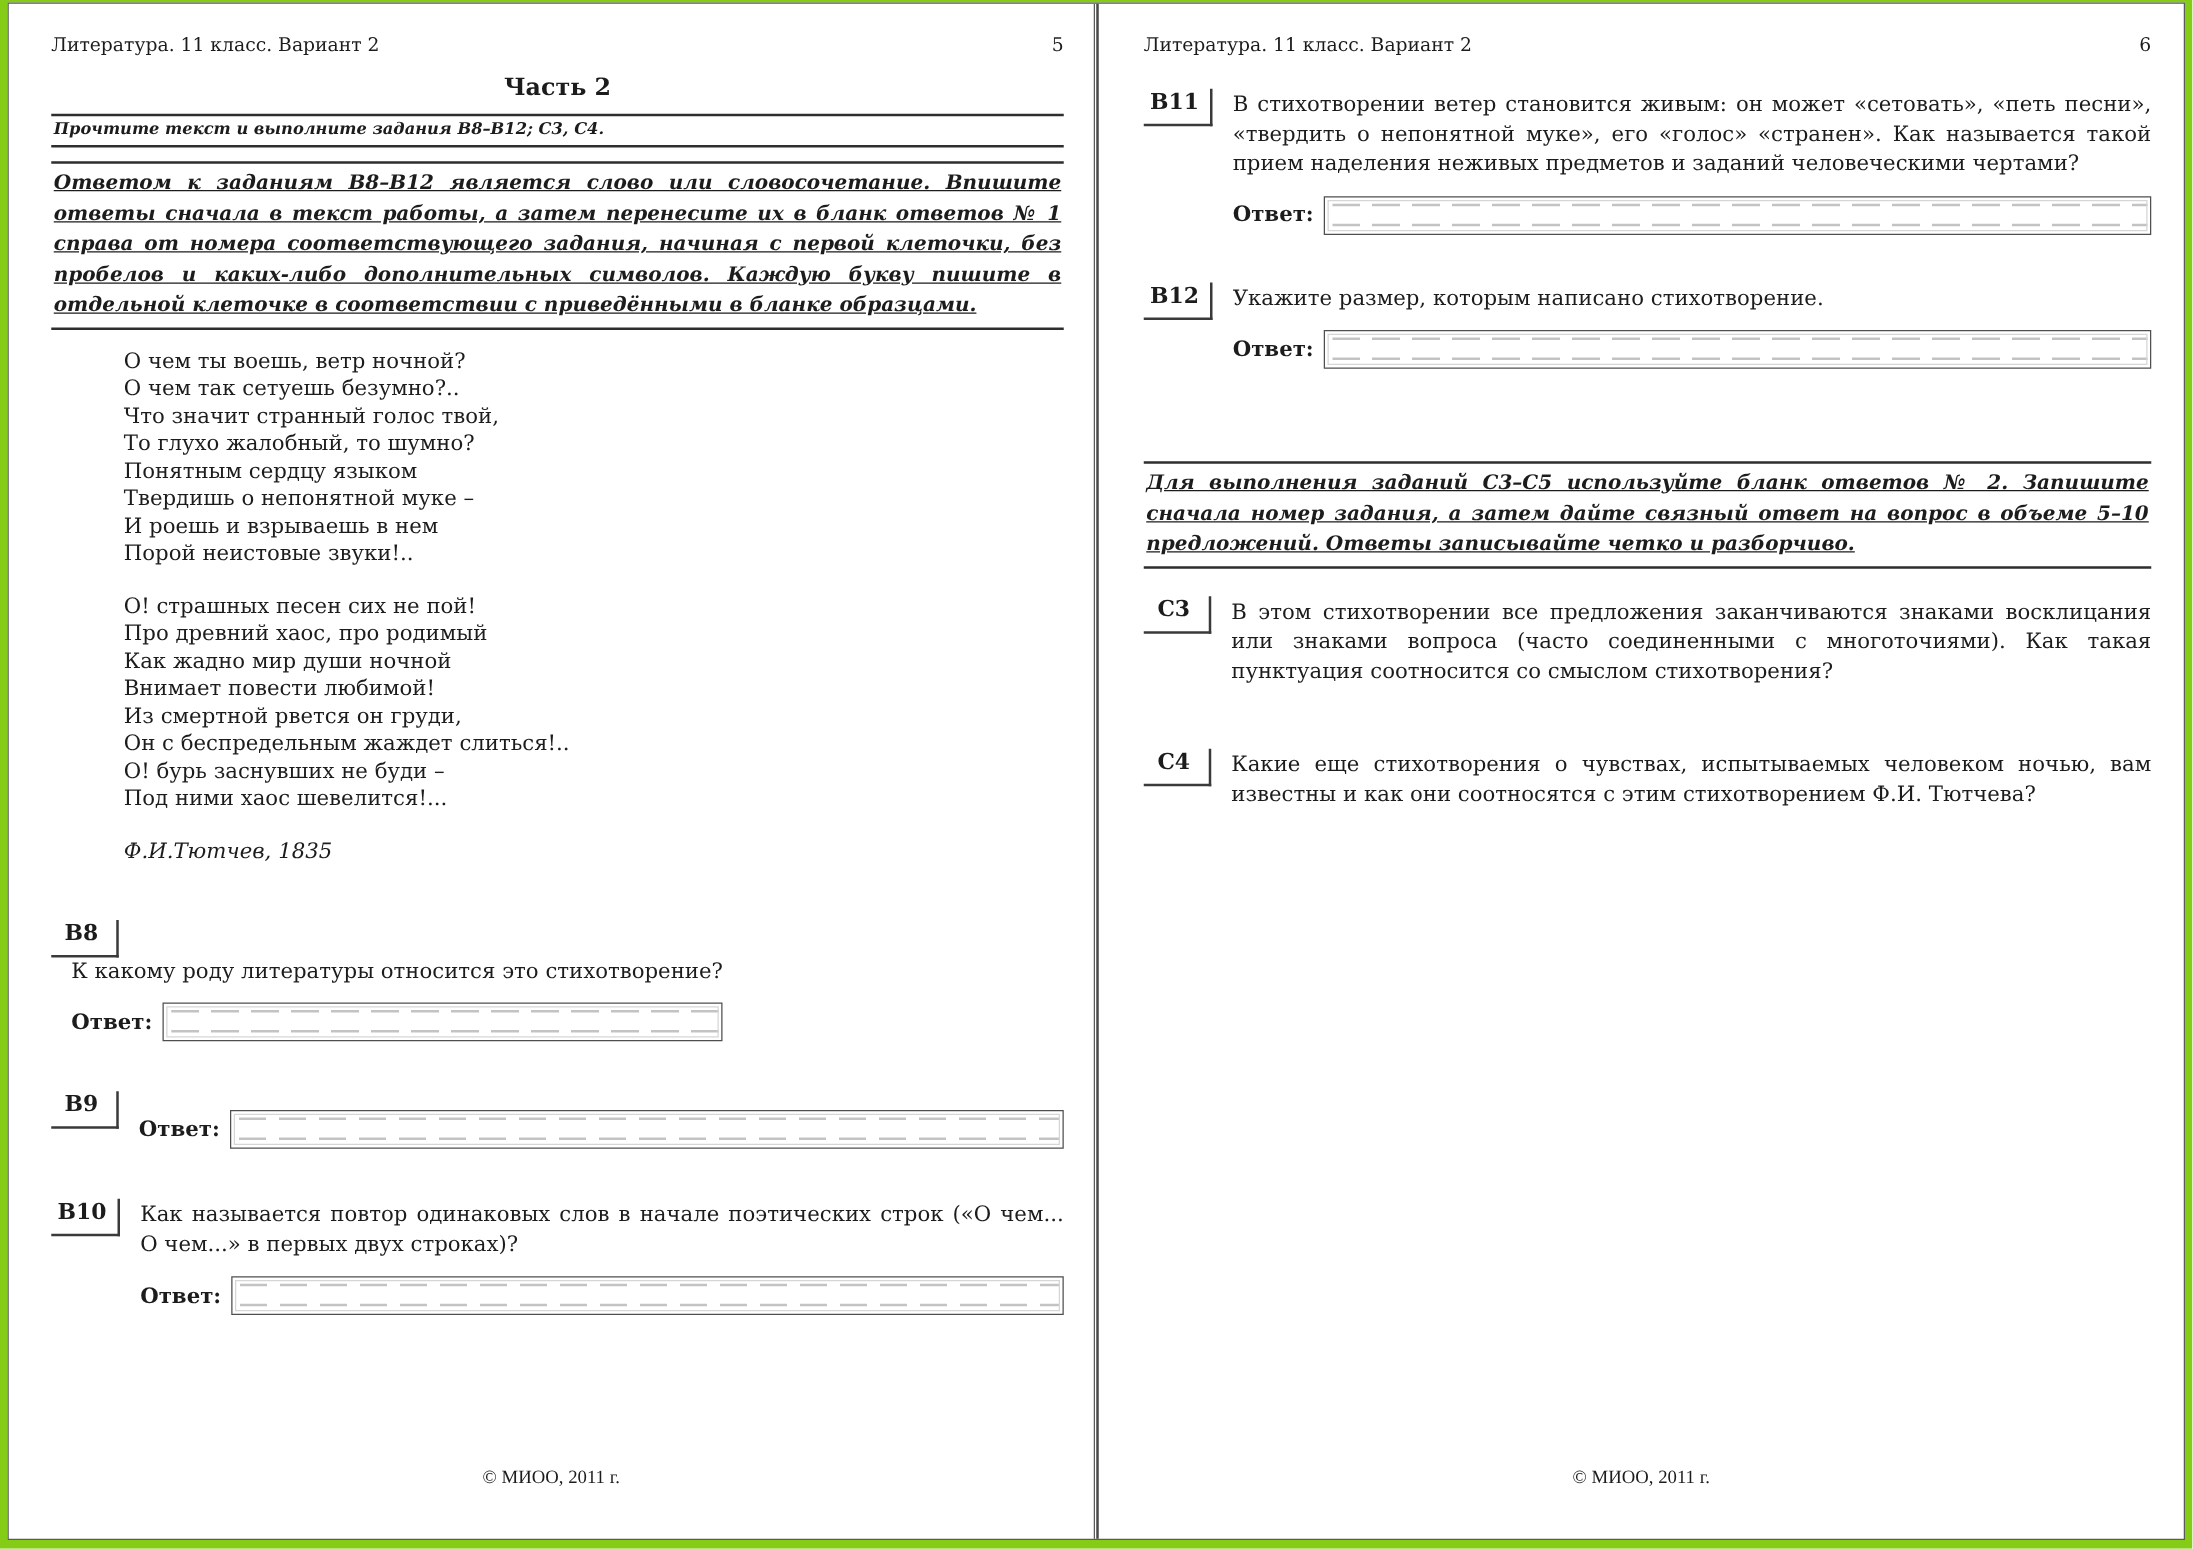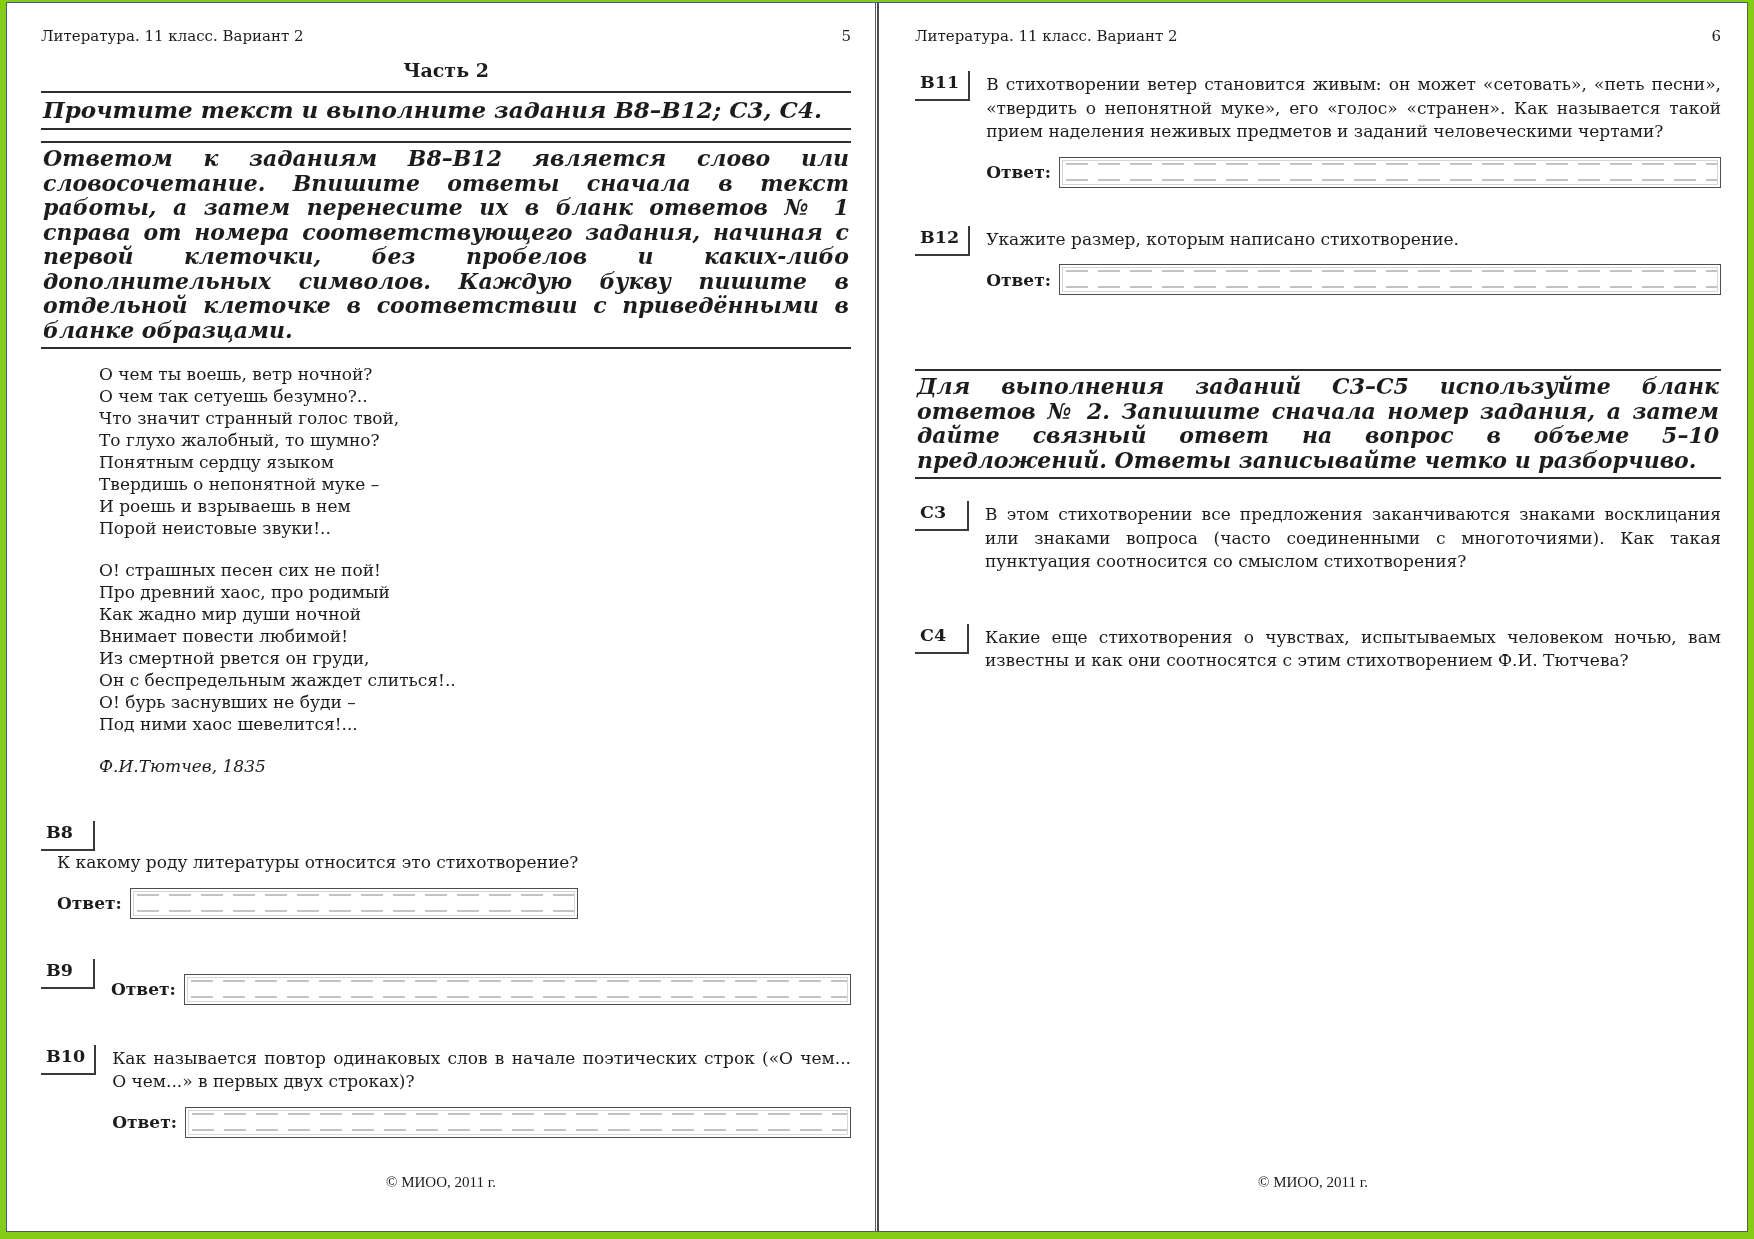--- a/index.html
+++ b/index.html
@@ -53,28 +53,29 @@
     margin: 6px 0 10px 0;
   }
   .rule-box {
     border-top: 2px solid #2e2e2e;
     border-bottom: 2px solid #2e2e2e;
     font-weight: bold;
     font-style: italic;
     padding: 3px 2px 5px 2px;
   }
   .banner {
-    font-size: 23px;
+    font-size: 13px;
     margin-bottom: 11px;
   }
   .instr {
-    font-size: 22px;
+    font-size: 16px;
     line-height: 24.5px;
     text-align: justify;
     margin-bottom: 0;
+    text-decoration: underline;
   }
   .poem {
     margin: 14px 0 0 58px;
     font-size: 17px;
     line-height: 22px;
   }
   .stanza { margin-bottom: 20px; }
   .poem-attrib {
     font-style: italic;
     margin: 16px 0 0 0;
@@ -82,20 +83,21 @@
   }
   .task {
     display: flex;
     align-items: flex-start;
     margin-top: 42px;
   }
   .task-first { margin-top: 46px; flex-direction: column; }
   .task-label {
     box-sizing: border-box;
     min-width: 54px;
+    text-align: center;
     font-weight: bold;
     font-size: 17.5px;
     border-right: 2px solid #3a3a3a;
     border-bottom: 2px solid #3a3a3a;
     padding: 1px 9px 7px 5px;
     margin-top: -2px;
     flex: 0 0 auto;
   }
   .task-body {
     flex: 1;

